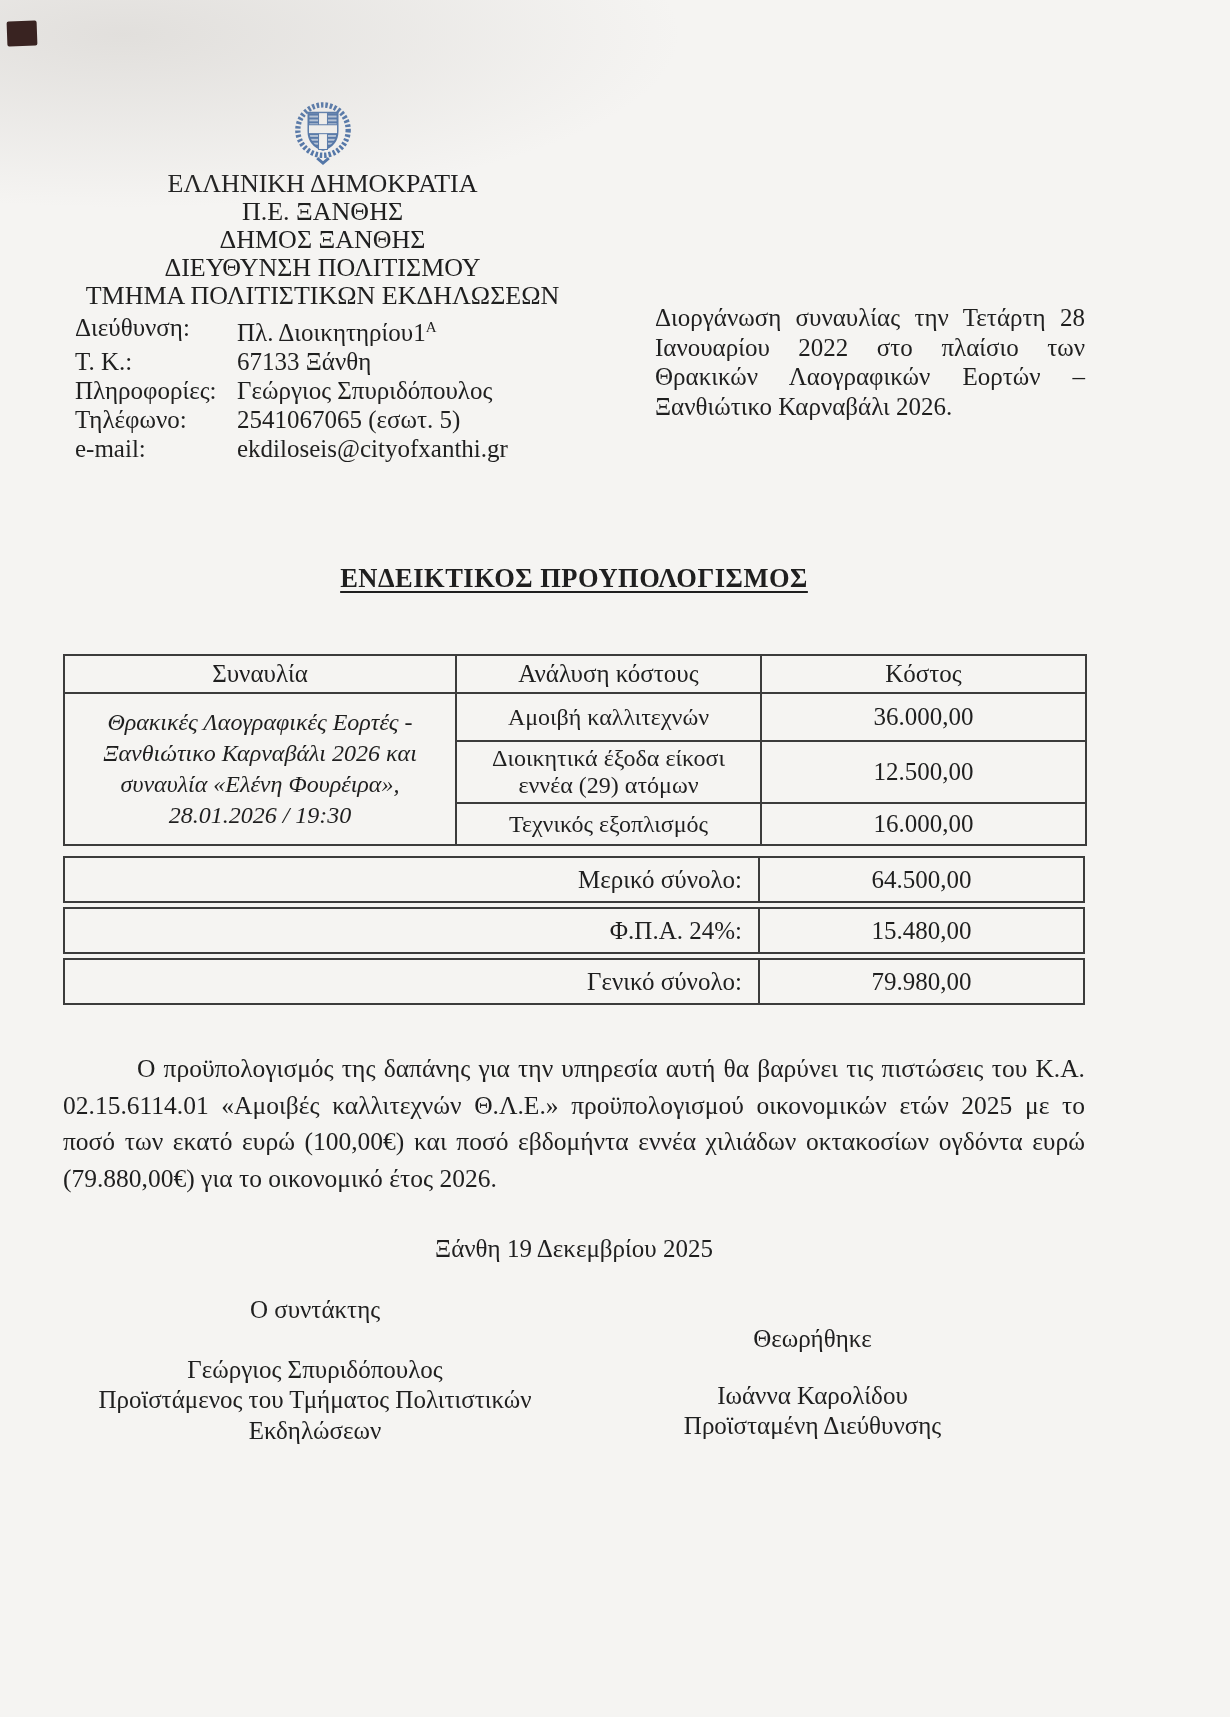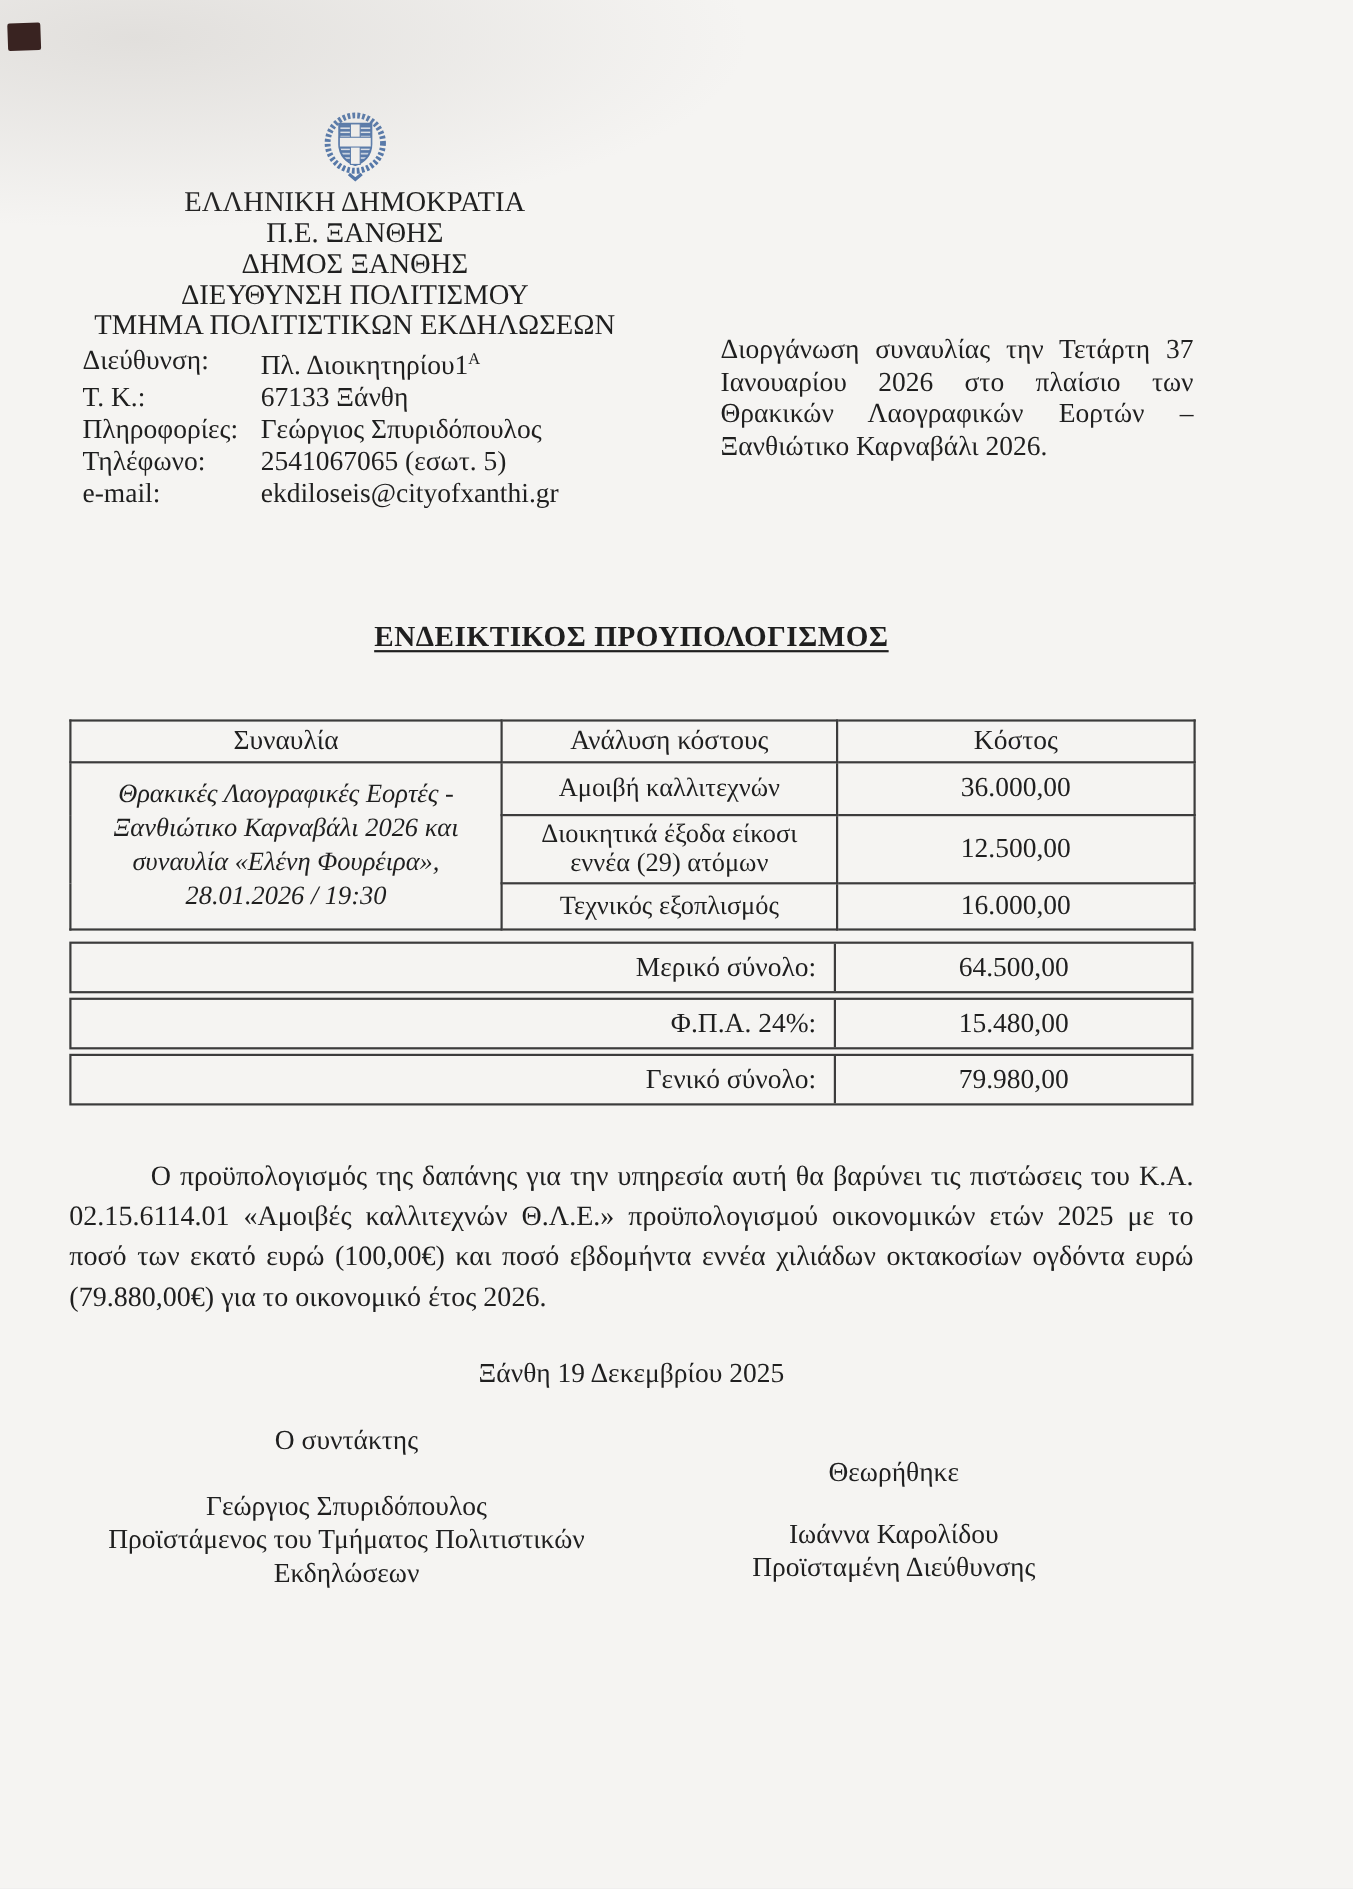--- a/index.html
+++ b/index.html
@@ -128,21 +128,21 @@
     <div class="contact-row">
       <span class="contact-label">Τηλέφωνο:</span>
       <span class="contact-value">2541067065 (εσωτ. 5)</span>
     </div>
     <div class="contact-row">
       <span class="contact-label">e-mail:</span>
       <span class="contact-value">ekdiloseis@cityofxanthi.gr</span>
     </div>
   </div>
 
-  <div class="subject">Διοργάνωση συναυλίας την Τετάρτη 37 Ιανουαρίου 2026 στο πλαίσιο των Θρακικών Λαογραφικών Εορτών – Ξανθιώτικο Καρναβάλι 2026.</div>
+  <div class="subject">Διοργάνωση συναυλίας την Τετάρτη 28 Ιανουαρίου 2022 στο πλαίσιο των Θρακικών Λαογραφικών Εορτών – Ξανθιώτικο Καρναβάλι 2026.</div>
 
   <div class="doc-title">ΕΝΔΕΙΚΤΙΚΟΣ ΠΡΟΥΠΟΛΟΓΙΣΜΟΣ</div>
 
   <div class="budget">
     <table class="main">
       <colgroup>
           <col style="width:392px">
           <col style="width:305px">
           <col style="width:325px">
         </colgroup>

